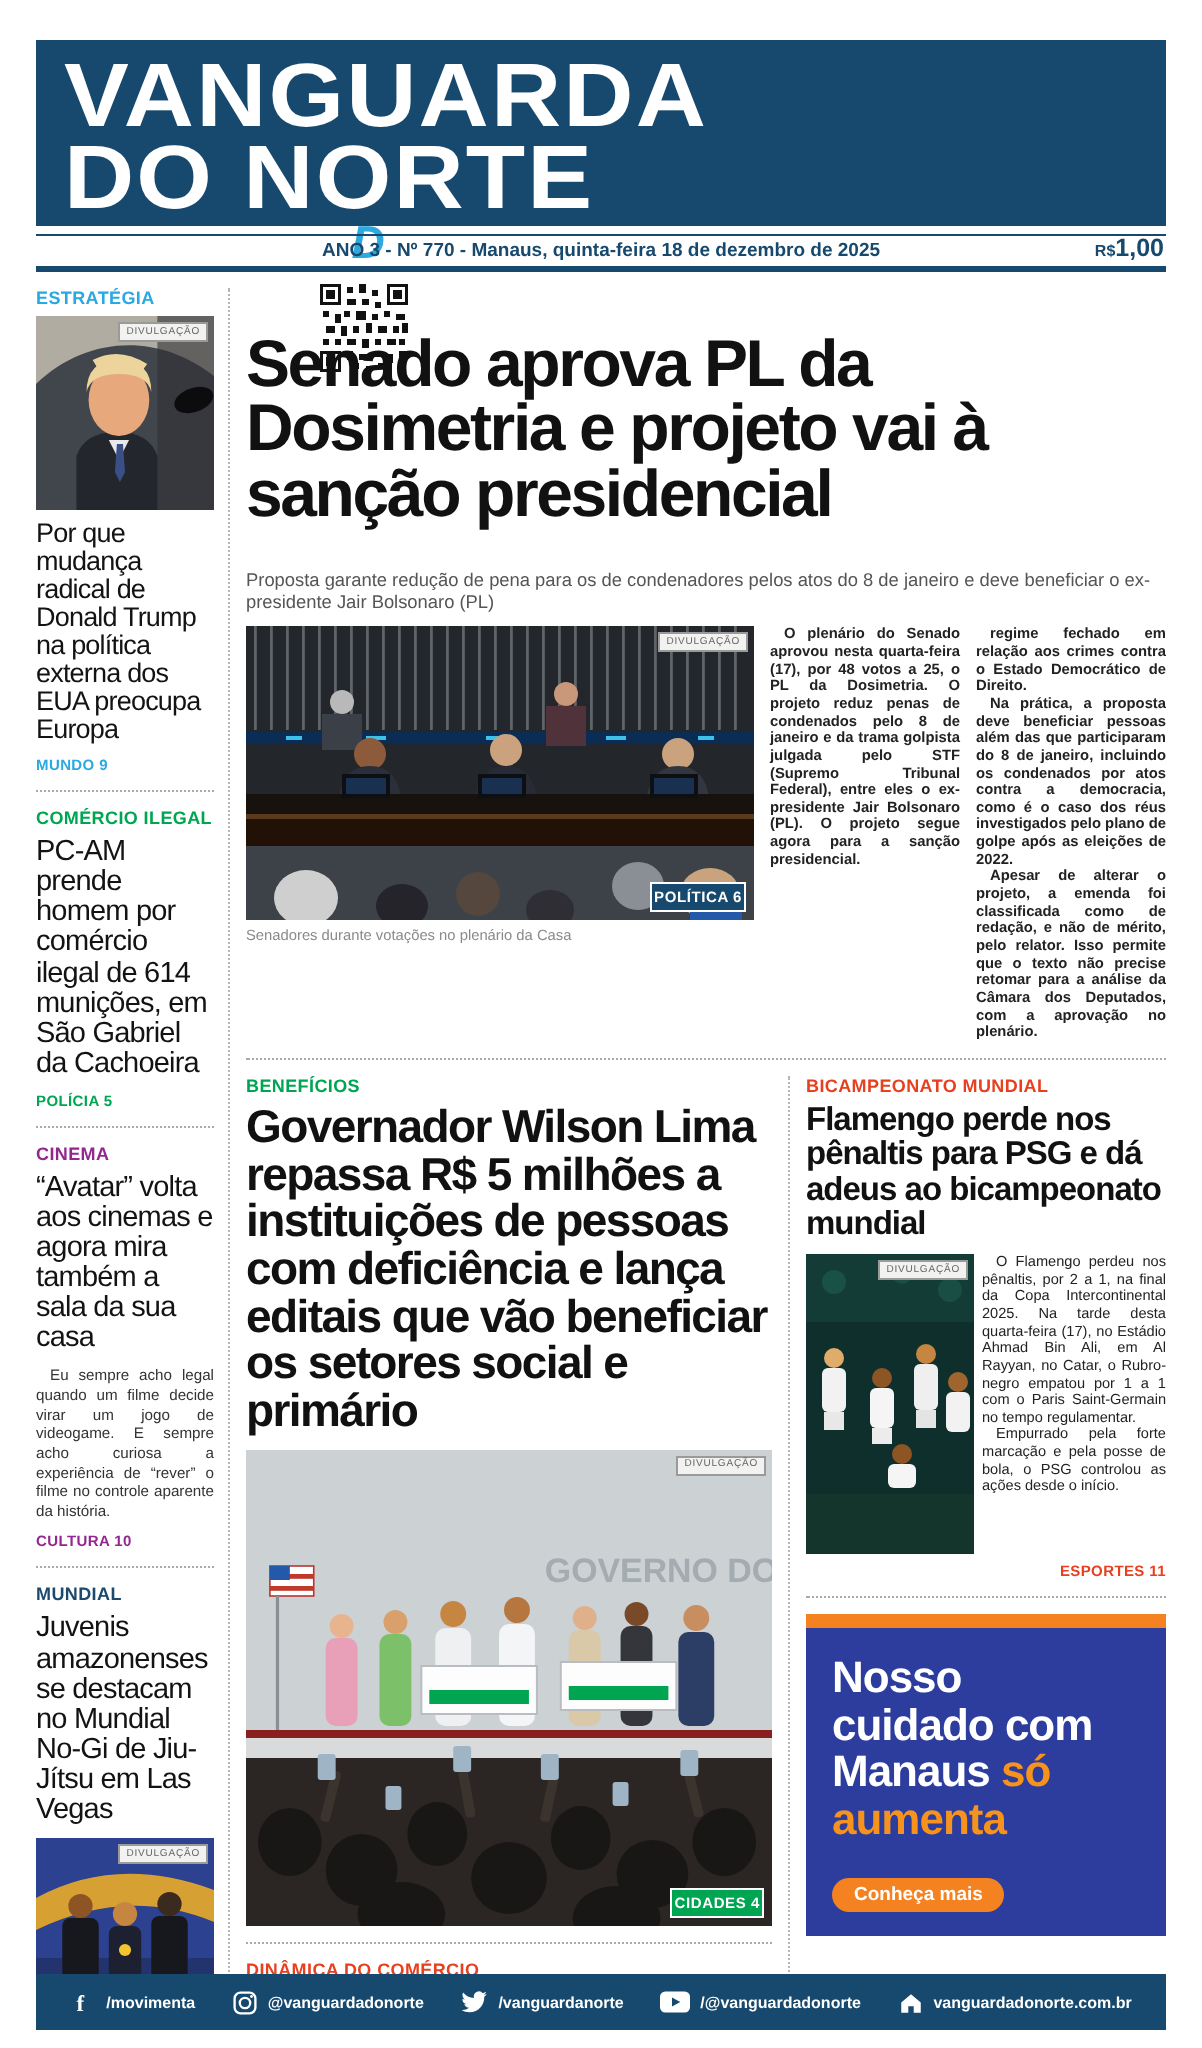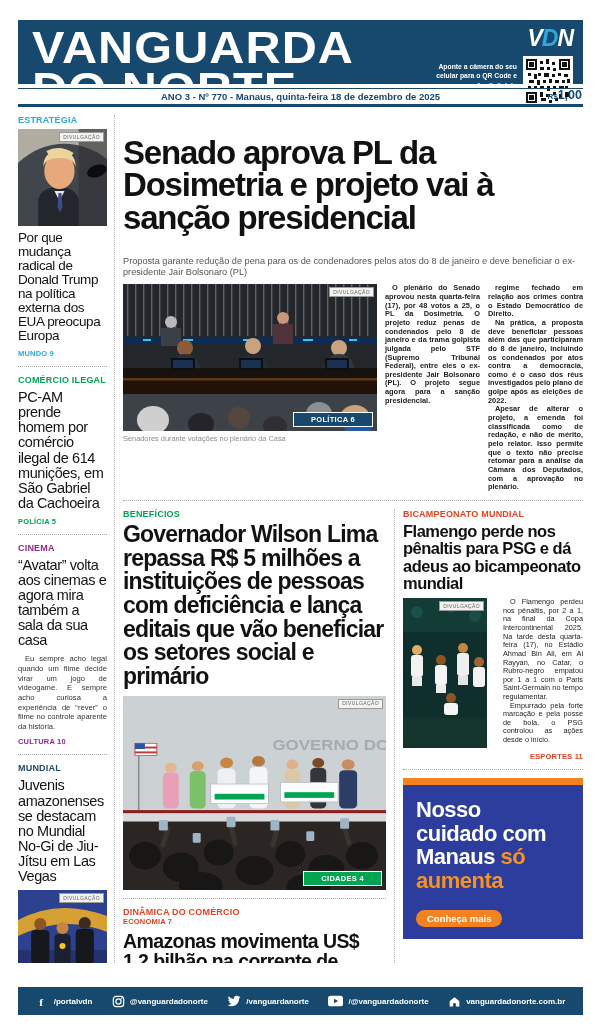--- a/index.html
+++ b/index.html
@@ -3,22 +3,22 @@
 <meta charset="utf-8">
 <style>
   html,body{margin:0;padding:0;background:#9a9a9a;}
   *{box-sizing:border-box;}
   .page{
     position:relative;width:601px;height:1024px;margin:0 auto;background:#fff;
     font-family:"Liberation Sans",sans-serif;overflow:hidden;
     padding:20px 18px 0;
   }
   
-  .masthead{background:#17496e;height:64px;display:flex;justify-content:space-between;
-    padding:7px 10px 5px 14px;}
+  .masthead{background:#17496e;height:93px;display:flex;justify-content:space-between;
+    padding:7px 10px 5px 14px;flex-direction:column;}
   .mast-title{color:#fff;font-weight:bold;font-size:45px;line-height:.92;letter-spacing:1px;
     transform:scaleX(1.08);transform-origin:left top;white-space:nowrap;}
   .mast-right{display:flex;flex-direction:column;align-items:flex-end;width:175px;}
   .vdn-logo{font-size:23px;font-weight:bold;font-style:italic;color:#fff;letter-spacing:-1px;line-height:1;margin-bottom:6px;}
   .vdn-logo .d{color:#2ea9e0;}
   .qr-row{display:flex;gap:6px;align-items:center;}
   .qr-text{color:#fff;font-size:6.8px;font-weight:bold;text-align:right;width:95px;line-height:1.4;}
   .qr-box{width:50px;height:50px;background:#fff;padding:3px;}
   .qr-box svg{width:100%;height:100%;display:block;}
   
@@ -33,21 +33,21 @@
   .main{flex:1;padding-left:8px;min-width:0;}
   .dotted{border:none;border-top:1.5px dotted #aaa;margin:8px 0;}
   .sec-label{font-size:9px;font-weight:bold;letter-spacing:.2px;}
   .sec-ref{font-size:7.5px;font-weight:bold;letter-spacing:.2px;}
   
   .photo{position:relative;overflow:hidden;background:#444;}
   .photo svg{display:block;width:100%;height:100%;}
   .tag{position:absolute;top:3px;right:3px;background:#f2f2f0;border:.5px solid #9a9a9a;
     color:#666;font-size:5px;letter-spacing:.4px;padding:.5px 3px;line-height:1.4;}
   .badge{position:absolute;bottom:4px;right:4px;color:#fff;font-weight:bold;font-size:7.5px;
-    padding:2px 17px;letter-spacing:.3px;}
+    padding:2px 1px;letter-spacing:.3px;}
   .badge.navy{background:#17496e;border:1px solid #fff;}
   .badge.green{background:#00a551;border:1px solid #fff;}
   
   .side-head{font-size:13.5px;font-weight:normal;line-height:1.04;letter-spacing:-.4px;color:#131313;margin:5px 0 6px;}
   .side-body{font-size:7.6px;color:#333;text-align:justify;line-height:1.27;margin:0 0 6px;text-indent:7px;}
   .side-photo{width:100%;height:97px;margin-top:4px;}
   .side-photo2{width:100%;height:88px;margin-bottom:5px;}
   
   .lead-headline{font-size:33px;line-height:.98;font-weight:bold;letter-spacing:-1.2px;color:#111;}
   .lead-deck{font-size:9.2px;color:#555;margin:5px 0 6px;line-height:1.2;}
@@ -56,25 +56,25 @@
   .lead-photo{width:254px;height:147px;}
   .lead-caption{font-size:7.4px;color:#8a8a8a;margin-top:3px;}
   .lead-cols{flex:1;display:flex;gap:8px;min-width:0;}
   .acol{flex:1;font-size:7.4px;line-height:1.17;text-align:justify;color:#222;min-width:0;}
   .acol p{margin:0;text-indent:7px;font-weight:bold;}
   
   .band{display:flex;}
   .band-left{width:272px;flex:none;padding-right:8px;border-right:1px dotted #b5b5b5;}
   .band-right{flex:1;padding-left:8px;min-width:0;}
   .ben-head{font-size:23px;font-weight:bold;line-height:1.03;letter-spacing:-.8px;color:#111;margin:4px 0 7px;}
-  .stage-photo{width:100%;height:194px;}
+  .stage-photo{width:100%;height:238px;}
   .econ-labels{display:flex;justify-content:center;align-items:baseline;margin-top:2px;flex-direction:column;}
   .econ-head{font-size:19.5px;font-weight:bold;line-height:1.05;letter-spacing:-.6px;color:#111;margin:5px 0 8px;}
   .fla-head{font-size:16.5px;font-weight:bold;line-height:1.05;letter-spacing:-.5px;color:#111;margin:4px 0 6px;}
-  .fla-row{display:flex;gap:16px;}
+  .fla-row{display:flex;gap:4px;}
   .fla-photo{width:84px;height:150px;flex:none;}
   .fla-text{flex:1;font-size:7.3px;line-height:1.18;text-align:justify;color:#222;min-width:0;}
   .fla-text p{margin:0;text-indent:7px;}
   .fla-ref{text-align:right;margin-top:4px;}
   
   .ad{margin-top:8px;}
   .ad-strip{height:7px;background:#f58220;}
   .ad-body{background:#2c3d9e;color:#fff;padding:13px 12px 12px 13px;}
   .ad-h{font-size:22px;font-weight:bold;line-height:1.07;letter-spacing:-.5px;width:135px;}
   .ad-h .orange{color:#f6921e;}
@@ -474,21 +474,21 @@
         </div>
       </div>
     </main>
   </div>
 
   <footer class="social-bar">
     <div class="soc-item">
       <svg width="13" height="13" viewBox="0 0 16 16">
           <text x="4" y="13" font-size="14" font-weight="bold" fill="#fff" font-family="Liberation Serif, serif">f</text>
         </svg>
-      <span>/portalvdn</span>
+      <span>/movimenta</span>
     </div>
     <div class="soc-item">
       <svg width="13" height="13" viewBox="0 0 20 20" fill="none" stroke="#fff" stroke-width="1.8">
         <rect x="2" y="2" width="16" height="16" rx="4.5"></rect>
           <circle cx="10" cy="10" r="4"></circle>
           <circle cx="15" cy="5" r="1.1" fill="#fff" stroke="none"></circle>
       </svg>
       <span>@vanguardadonorte</span>
     </div>
     <div class="soc-item">

